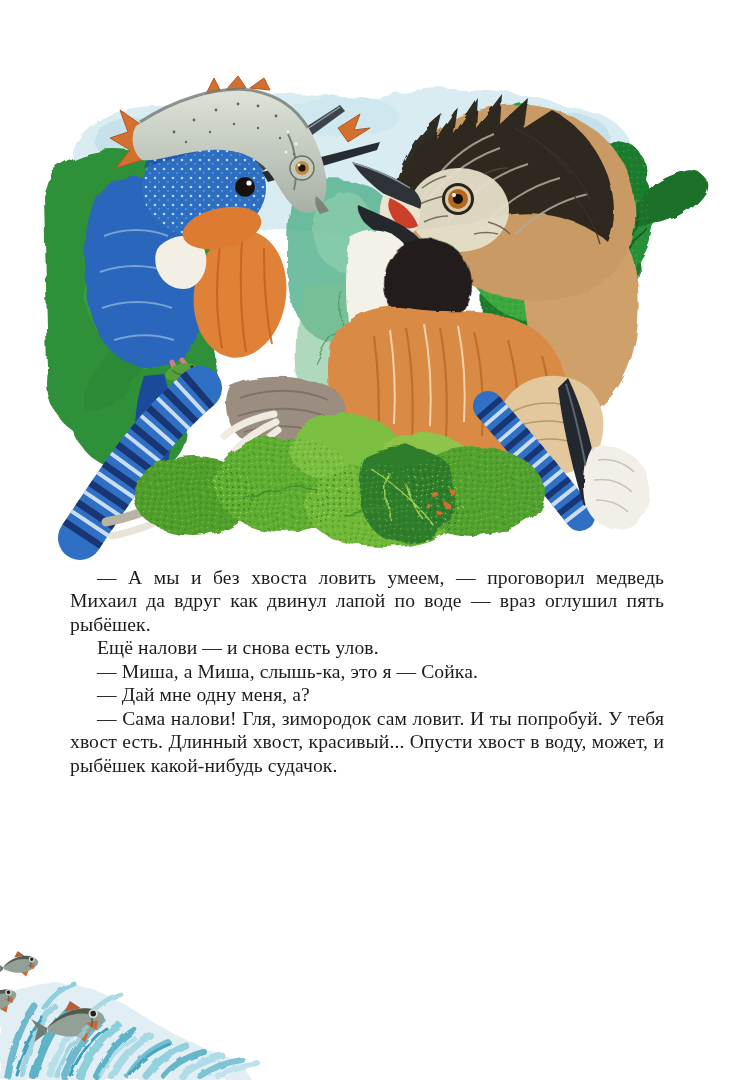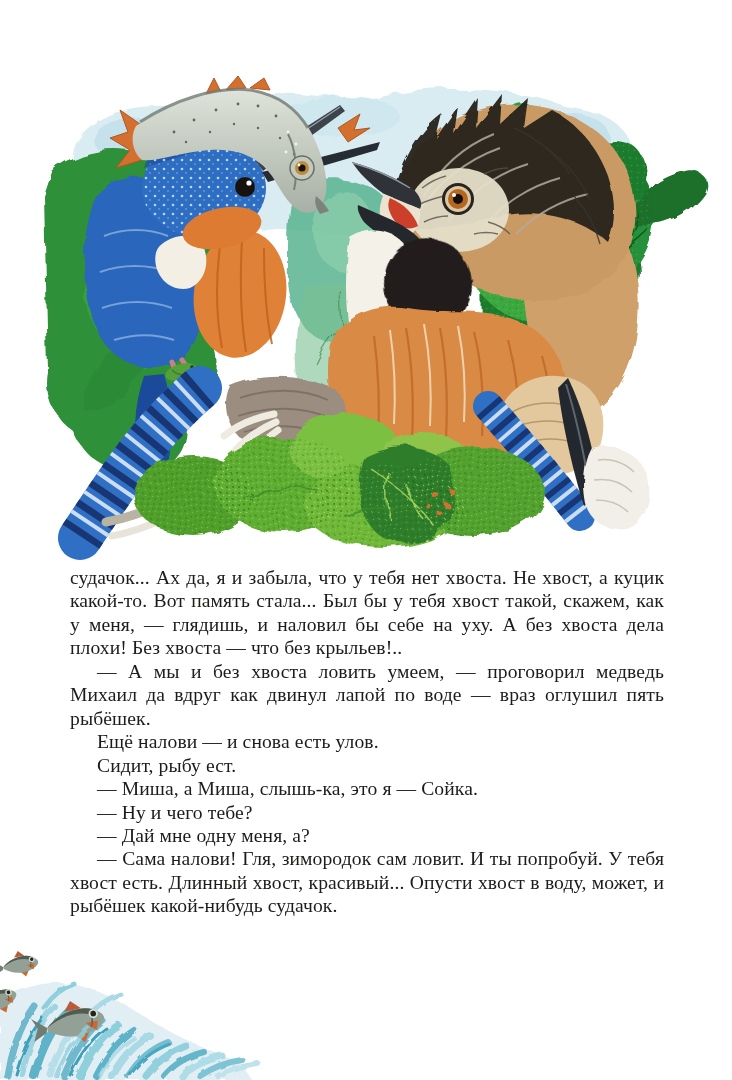--- a/index.html
+++ b/index.html
@@ -283,26 +283,23 @@
           <circle cx="402" cy="428" r="2.6"></circle>
           <circle cx="384" cy="430" r="2.4"></circle>
       <circle cx="396" cy="438" r="2.6"></circle>
           <circle cx="408" cy="416" r="2.4"></circle>
     </g>
   </g>
 </svg>
 </div>
 
 <div class="story">
-    <p>судачок... Ах да, я и забыла, что у тебя нет хвоста. Не хвост, а куцик какой-то. Вот память стала... Был бы у тебя хвост такой, скажем, как у меня, — глядишь, и наловил бы себе на уху. А без хвоста дела плохи! Без хвоста — что без крыльев!..</p>
     <p class="indent">— А мы и без хвоста ловить умеем, — проговорил медведь Михаил да вдруг как двинул лапой по воде — враз оглушил пять рыбёшек.</p>
     <p class="indent">Ещё налови — и снова есть улов.</p>
-    <p class="indent">Сидит, рыбу ест.</p>
     <p class="indent">— Миша, а Миша, слышь-ка, это я — Сойка.</p>
-    <p class="indent">— Ну и чего тебе?</p>
     <p class="indent">— Дай мне одну меня, а?</p>
     <p class="indent">— Сама налови! Гля, зимородок сам ловит. И ты попробуй. У тебя хвост есть. Длинный хвост, красивый... Опусти хвост в воду, может, и рыбёшек какой-нибудь судачок.</p>
   </div>
 
 <div class="wave">
 <svg viewBox="0 0 270 132" width="270" height="132" xmlns="http://www.w3.org/2000/svg">
   <defs>
     <filter id="rough-w" x="-15%" y="-15%" width="130%" height="130%">
       <feTurbulence type="fractalNoise" baseFrequency="0.08" numOctaves="2" seed="5" result="n"></feTurbulence>
       <feDisplacementMap in="SourceGraphic" in2="n" scale="4"></feDisplacementMap>

